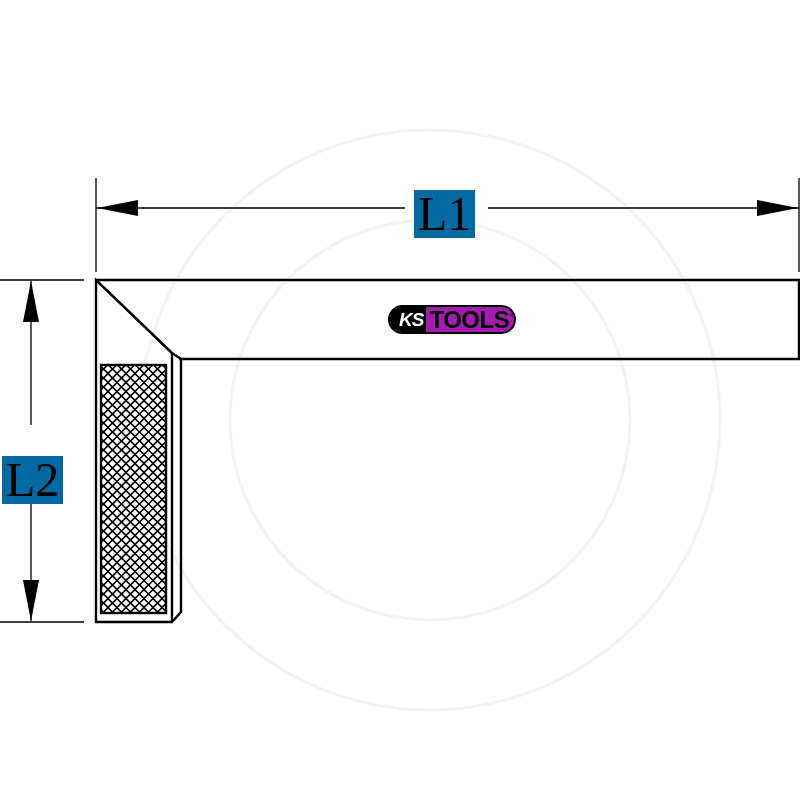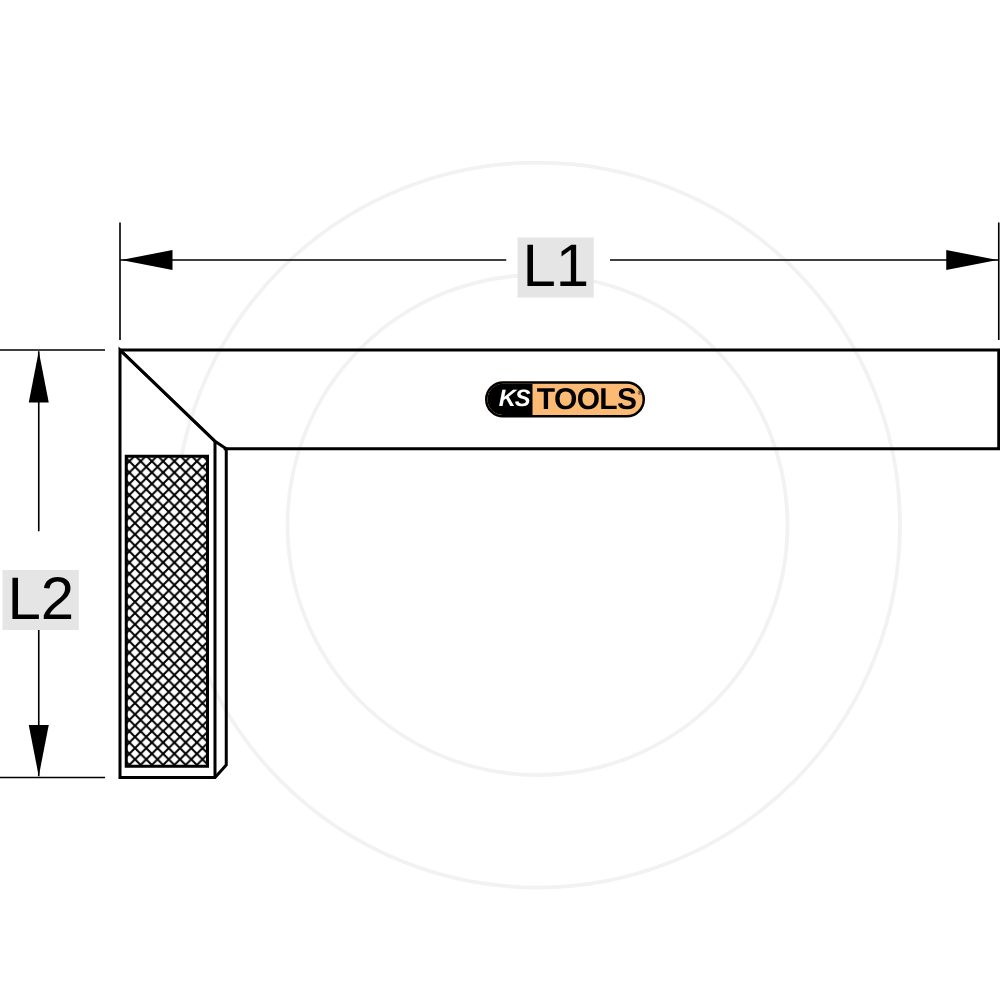--- a/index.html
+++ b/index.html
@@ -16,25 +16,25 @@
     }
     #canvas {
       position: absolute;
       left: 0;
       top: 0;
       width: 800px;
       height: 800px;
     }
     .dim-label {
       position: absolute;
-      font-family: Liberation Sans, sans-serif;
+      font-family: Liberation Serif, serif;
       font-size: 48px;
       color: #000000;
       line-height: 1;
-      background: #e5e5e5;
+      background: #0369a1;
       padding: 0 4px;
     }
     #label-l1 {
       left: 414px;
       top: 190px;
     }
     #label-l2 {
       left: 2px;
       top: 456px;
     }
@@ -43,21 +43,21 @@
       left: 388px;
       top: 305px;
       width: 128px;
       height: 29px;
       border: 2px solid #000000;
       border-radius: 15px;
       box-sizing: border-box;
       display: flex;
       align-items: center;
       overflow: hidden;
-      background: #fdba74;
+      background: #a21caf;
     }
     .logo-ks {
       background: #000000;
       color: #ffffff;
       font-family: "Liberation Sans", sans-serif;
       font-weight: bold;
       font-style: italic;
       font-size: 19px;
       height: 100%;
       display: flex;

